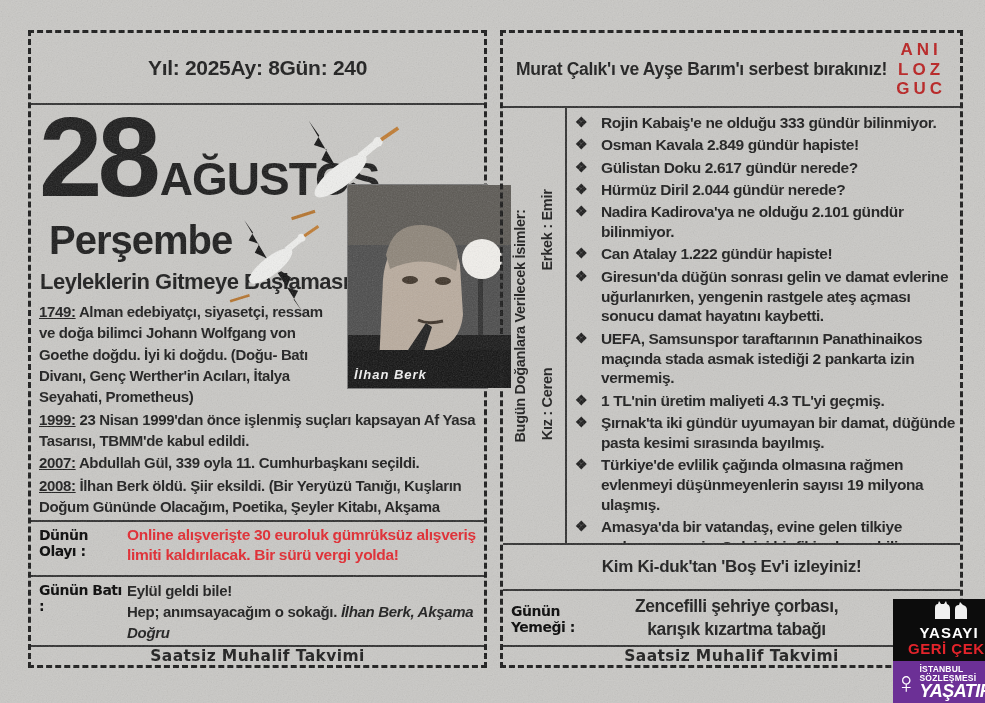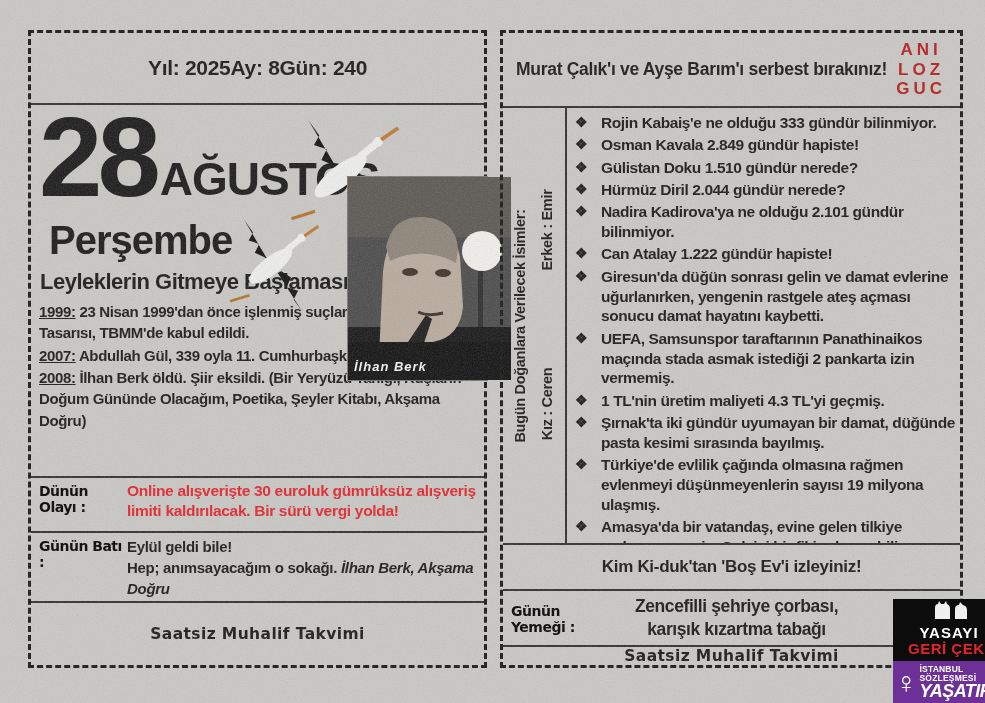--- a/index.html
+++ b/index.html
@@ -25,21 +25,21 @@
   .bigdate{display:flex; align-items:flex-end;}
   .day-number{font-size:114px; font-weight:bold; line-height:.8; letter-spacing:-5px;}
   .month-name{font-size:46px; font-weight:bold; line-height:.9; margin:0 0 2px 4px; letter-spacing:-1px;}
   .weekday{font-size:40px; font-weight:bold; margin:16px 0 0 10px; letter-spacing:-1px;}
   .season-note{font-size:22px; font-weight:bold; margin:6px 0 2px 1px; letter-spacing:-.5px;}
   .events{flex:1 1 auto; overflow:hidden; padding:4px 8px 0 8px;
     font-size:15px; font-weight:bold; line-height:1.42; letter-spacing:-.35px;}
   .events p{margin:0 0 1px 0;}
   .yr{text-decoration:underline;}
   .goethe{max-width:290px;}
-  .photo{position:absolute; right:-3px; top:144px; width:139px; height:203px; z-index:3;
+  .photo{position:absolute; right:-3px; top:152px; width:139px; height:203px; z-index:3;
     box-shadow:0 0 0 1px #777;}
   .photo svg{display:block;}
   .photo-caption{position:absolute; left:6px; bottom:6px; color:#f2f2f2;
     font-style:italic; font-size:13px; font-weight:bold; letter-spacing:1px;}
   .stork{position:absolute; z-index:2;}
   .stork1{left:252px; top:78px; width:128px; height:130px;}
   .stork2{left:192px; top:178px; width:106px; height:110px;}
   .yesterday-row{flex:0 0 auto; min-height:48px; display:flex; padding:3px 6px 2px 8px;}
   .row-label{flex:0 0 88px; font-size:14px; font-weight:bold; color:#000000;
     font-family:"DejaVu Sans", sans-serif; letter-spacing:-.5px; padding-top:2px;}
@@ -103,20 +103,21 @@
     <div class="date-block">
       <div class="bigdate">
         <span class="day-number">28</span>
         <span class="month-name">AĞUSTOS</span>
       </div>
       <div class="weekday">Perşembe</div>
       <div class="season-note">Leyleklerin Gitmeye Başlaması</div>
     </div>
 
     <div class="events">
+      <p class="goethe"><span class="yr">1749:</span> <span>Alman edebiyatçı, siyasetçi, ressam ve doğa bilimci Johann Wolfgang von Goethe doğdu. İyi ki doğdu. (Doğu- Batı Divanı, Genç Werther'in Acıları, İtalya Seyahati, Prometheus)</span></p>
       <p><span class="yr">1999:</span> <span>23 Nisan 1999'dan önce işlenmiş suçları kapsayan Af Yasa Tasarısı, TBMM'de kabul edildi.</span></p>
       <p><span class="yr">2007:</span> <span>Abdullah Gül, 339 oyla 11. Cumhurbaşkanı seçildi.</span></p>
       <p><span class="yr">2008:</span> <span>İlhan Berk öldü. Şiir eksildi. (Bir Yeryüzü Tanığı, Kuşların Doğum Gününde Olacağım, Poetika, Şeyler Kitabı, Akşama Doğru)</span></p>
     </div>
 
     <div class="yesterday-row sep">
       <span class="row-label">Dünün Olayı :</span>
       <span class="yesterday-text" style="color:#e3242b">Online alışverişte 30 euroluk gümrüksüz alışveriş limiti kaldırılacak. Bir sürü vergi yolda!</span>
     </div>
 
@@ -189,21 +190,21 @@
         <li>
             <span class="bullet">❖</span>
             <span class="news-text">Rojin Kabaiş'e ne olduğu 333 gündür bilinmiyor.</span>
           </li>
         <li>
             <span class="bullet">❖</span>
             <span class="news-text">Osman Kavala 2.849 gündür hapiste!</span>
           </li>
         <li>
             <span class="bullet">❖</span>
-            <span class="news-text">Gülistan Doku 1.510 gündür nerede?</span>
+            <span class="news-text">Gülistan Doku 2.617 gündür nerede?</span>
           </li>
         <li>
             <span class="bullet">❖</span>
             <span class="news-text">Hürmüz Diril 2.044 gündür nerede?</span>
           </li>
         <li>
             <span class="bullet">❖</span>
             <span class="news-text">Nadira Kadirova'ya ne olduğu 2.101 gündür bilinmiyor.</span>
           </li>
         <li>

